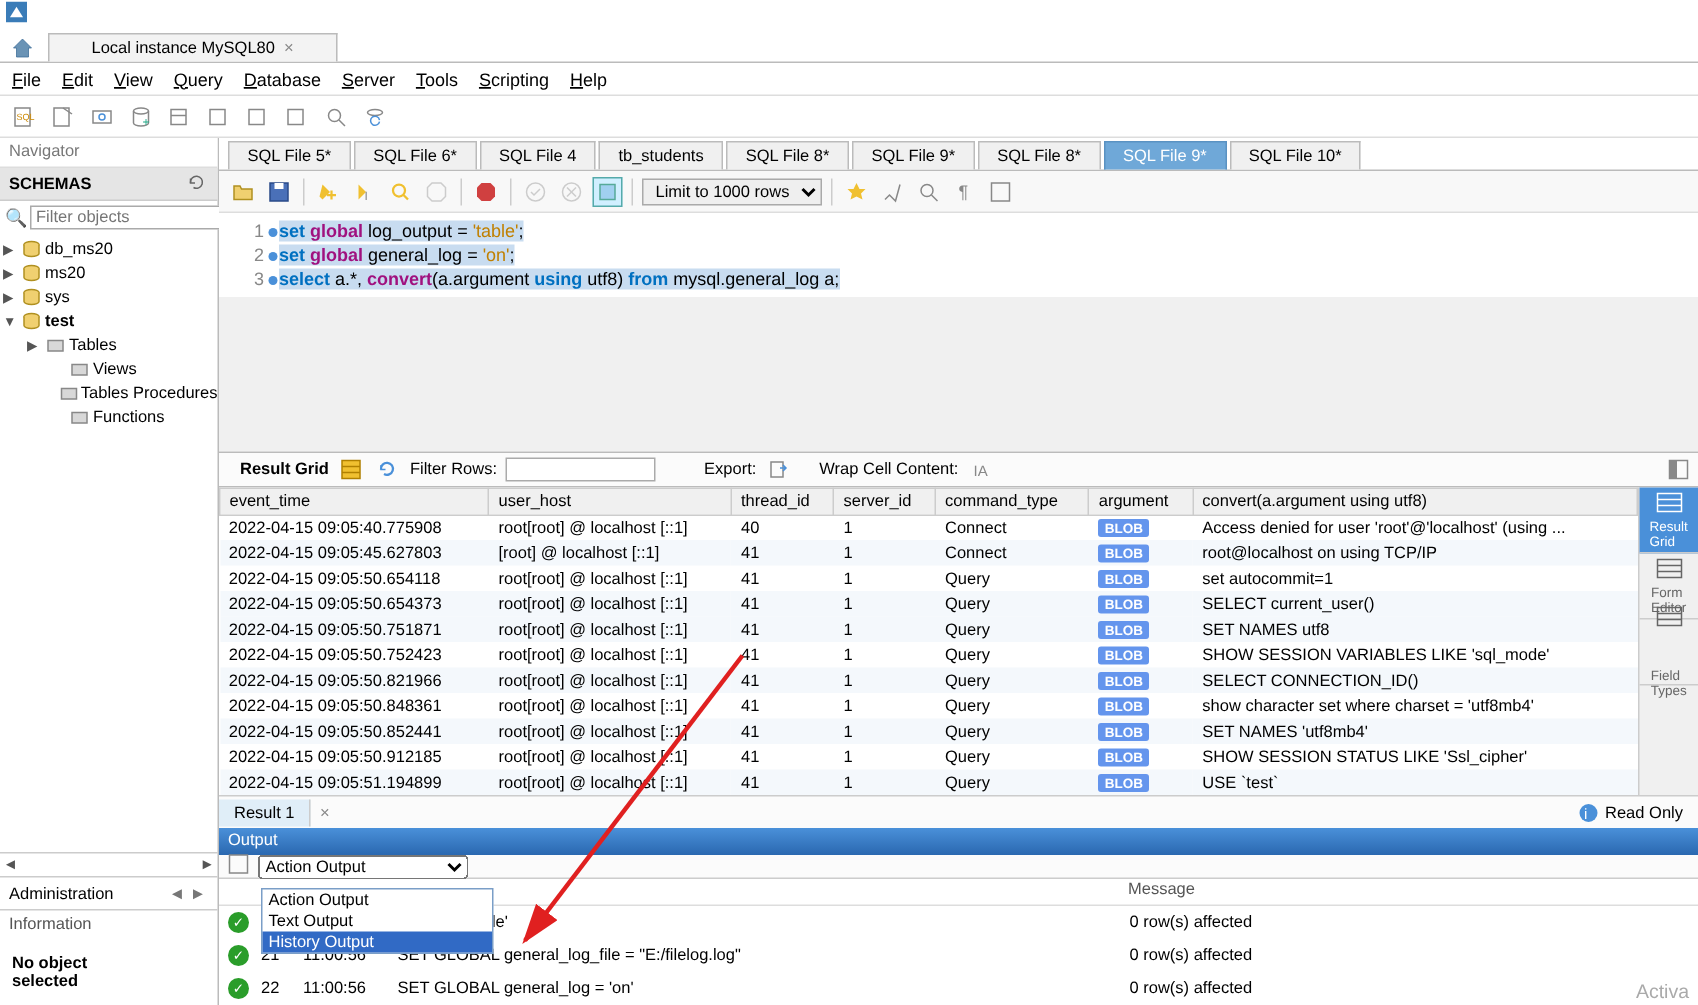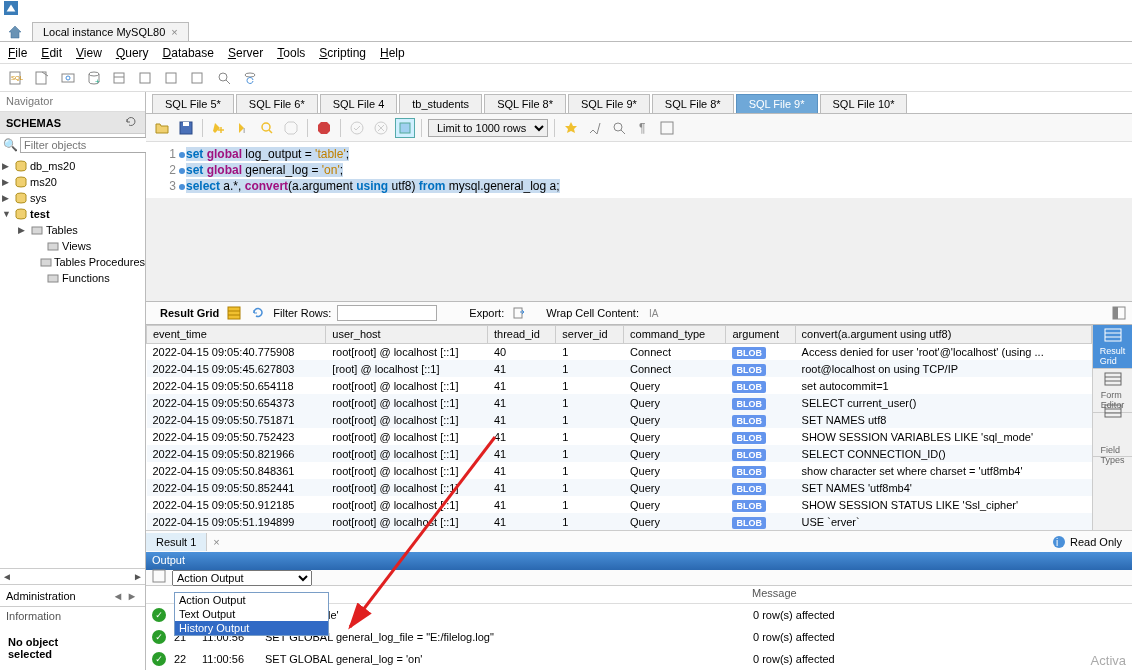--- a/index.html
+++ b/index.html
@@ -1,21 +1,21 @@
 <!DOCTYPE html>
 <html><head>
 <meta charset="utf-8">
 <style>
 * { box-sizing: border-box; margin: 0; padding: 0; font-family: "Segoe UI", Tahoma, sans-serif; }
 body { width: 1132px; height: 670px; background: #fff; font-size: 12px; color: #000; overflow: hidden; position: relative; }
 .titlebar { height: 18px; display: flex; align-items: center; padding-left: 4px; background: #fff; }
 .titlebar svg { width: 14px; height: 14px; }
 .tabbar-conn { height: 24px; border-bottom: 1px solid #bbb; display: flex; align-items: flex-end; padding-left: 6px; }
 .tabbar-conn .home-icon { width: 18px; height: 18px; margin-right: 8px; display:flex; align-items:center; justify-content:center; }
-.conn-tab { padding: 3px 10px; border: 1px solid #bbb; border-bottom: none; background: #f3f3f3; font-size: 11px; display:flex; align-items:center; gap:6px;text-align:right; }
+.conn-tab { padding: 3px 28px; border: 1px solid #bbb; border-bottom: none; background: #f3f3f3; font-size: 11px; display:flex; align-items:center; gap:6px;text-align:right; }
 .conn-tab .x { color:#888; font-size:11px; }
 .menubar { height: 22px; display: flex; align-items: center; padding: 0 8px; gap: 14px; border-bottom: 1px solid #ddd; }
 .menubar span { font-size: 12px; text-decoration: underline; text-decoration-color: transparent; }
 .menubar span::first-letter { text-decoration: underline; }
 .toolbar-main { height: 28px; display: flex; align-items: center; padding: 0 6px; gap: 6px; border-bottom: 1px solid #ddd; }
 .toolbar-main .ico { width: 20px; height: 20px; display:flex; align-items:center; justify-content:center; }
 .layout { display: flex; height: calc(670px - 18px - 24px - 22px - 28px); }
 .nav-panel { width: 146px; border-right: 1px solid #bbb; display:flex; flex-direction:column; }
 .nav-head { height: 20px; background: #fff; color:#777; font-size:11px; padding: 3px 6px; border-bottom:1px solid #ddd; }
 .schemas-head { height: 22px; background:#e5e5e5; font-weight:bold; font-size:11px; padding:4px 6px; display:flex; justify-content:space-between; align-items:center; border-bottom:1px solid #ccc; }
@@ -561,21 +561,21 @@
                 <td><span class="blob">BLOB</span></td>
                 <td>SHOW SESSION STATUS LIKE 'Ssl_cipher'</td>
               </tr>
               <tr class="alt">
                 <td>2022-04-15 09:05:51.194899</td>
                 <td>root[root] @ localhost [::1]</td>
                 <td>41</td>
                 <td>1</td>
                 <td>Query</td>
                 <td><span class="blob">BLOB</span></td>
-                <td>USE `erver`</td>
+                <td>USE `test`</td>
               </tr>
             </tbody>
           </table>
       </div>
       <div class="side-tabs" id="sidetabs">
           <div class="side-tab active" style="white-space: pre;"><span class="st-ico"><svg width="18" height="14">
                 <rect x="1" y="1" width="16" height="12" fill="none" stroke="currentColor"></rect>
                 <line x1="1" y1="5" x2="17" y2="5" stroke="currentColor"></line>
                 <line x1="1" y1="9" x2="17" y2="9" stroke="currentColor"></line>
               </svg></span><span>Result

